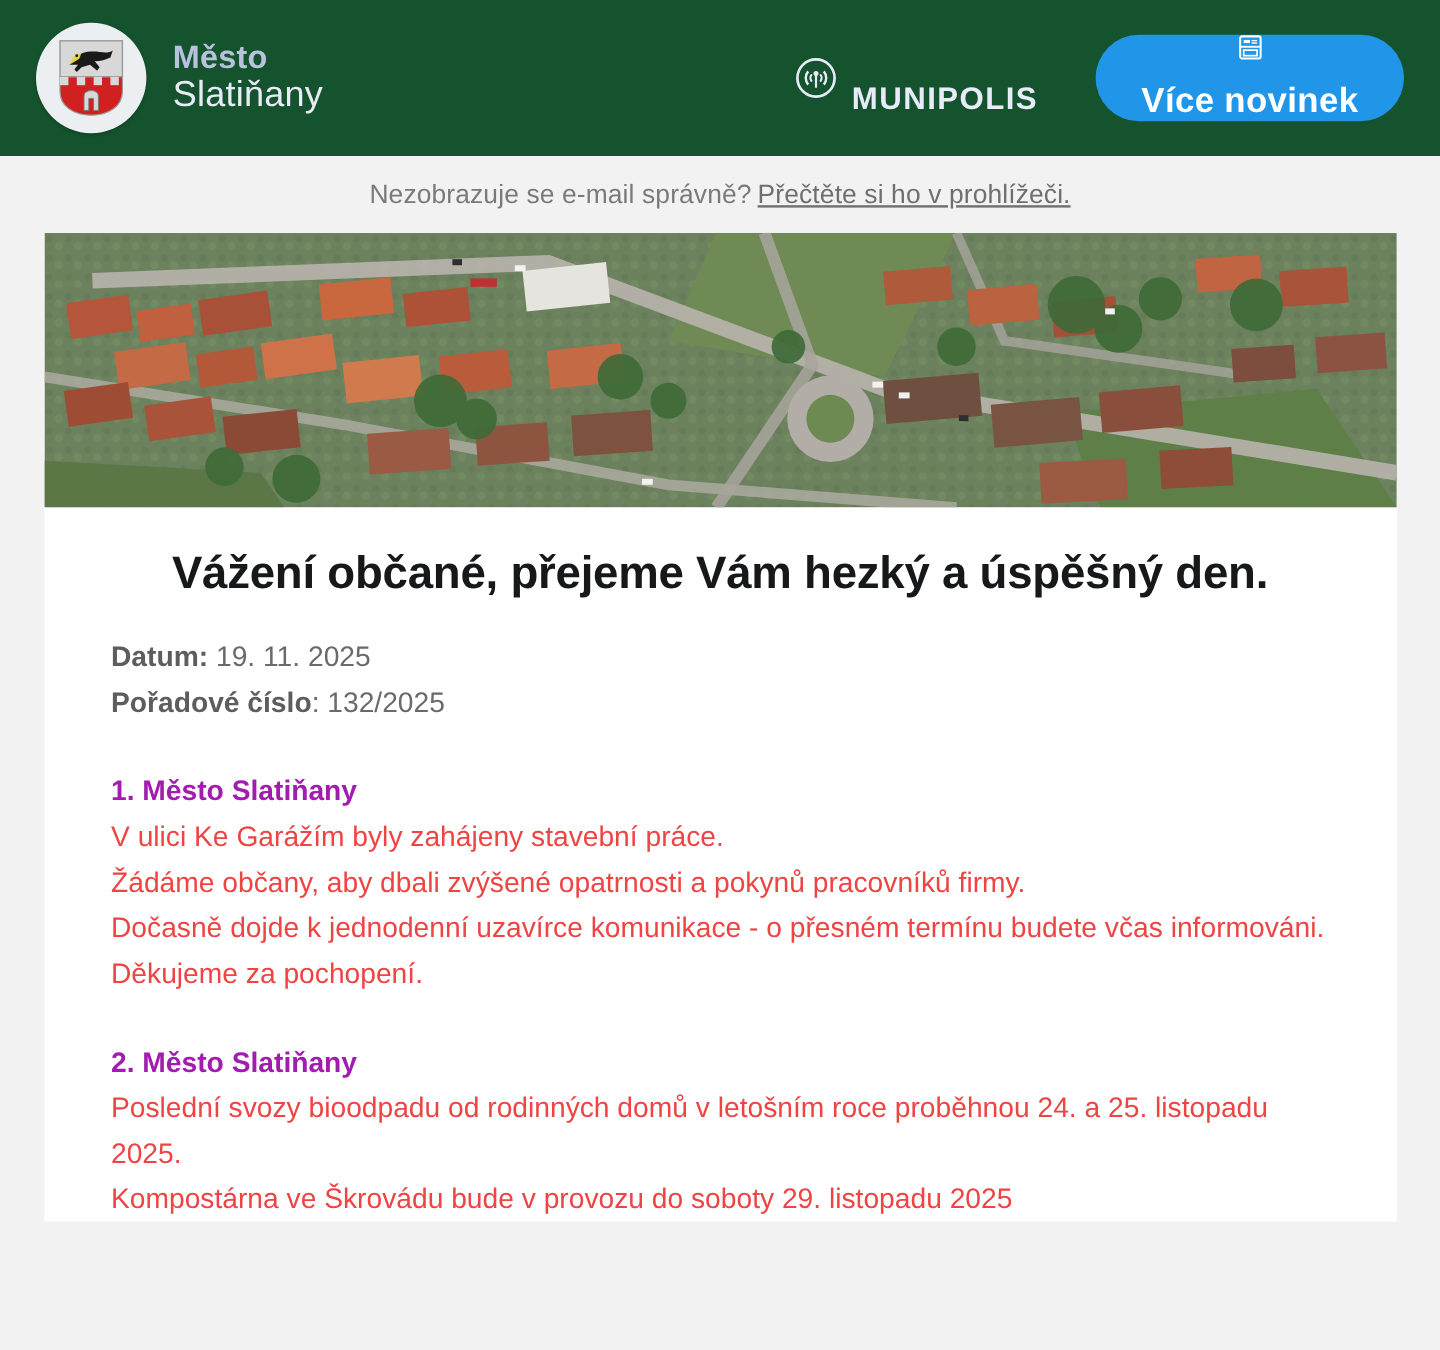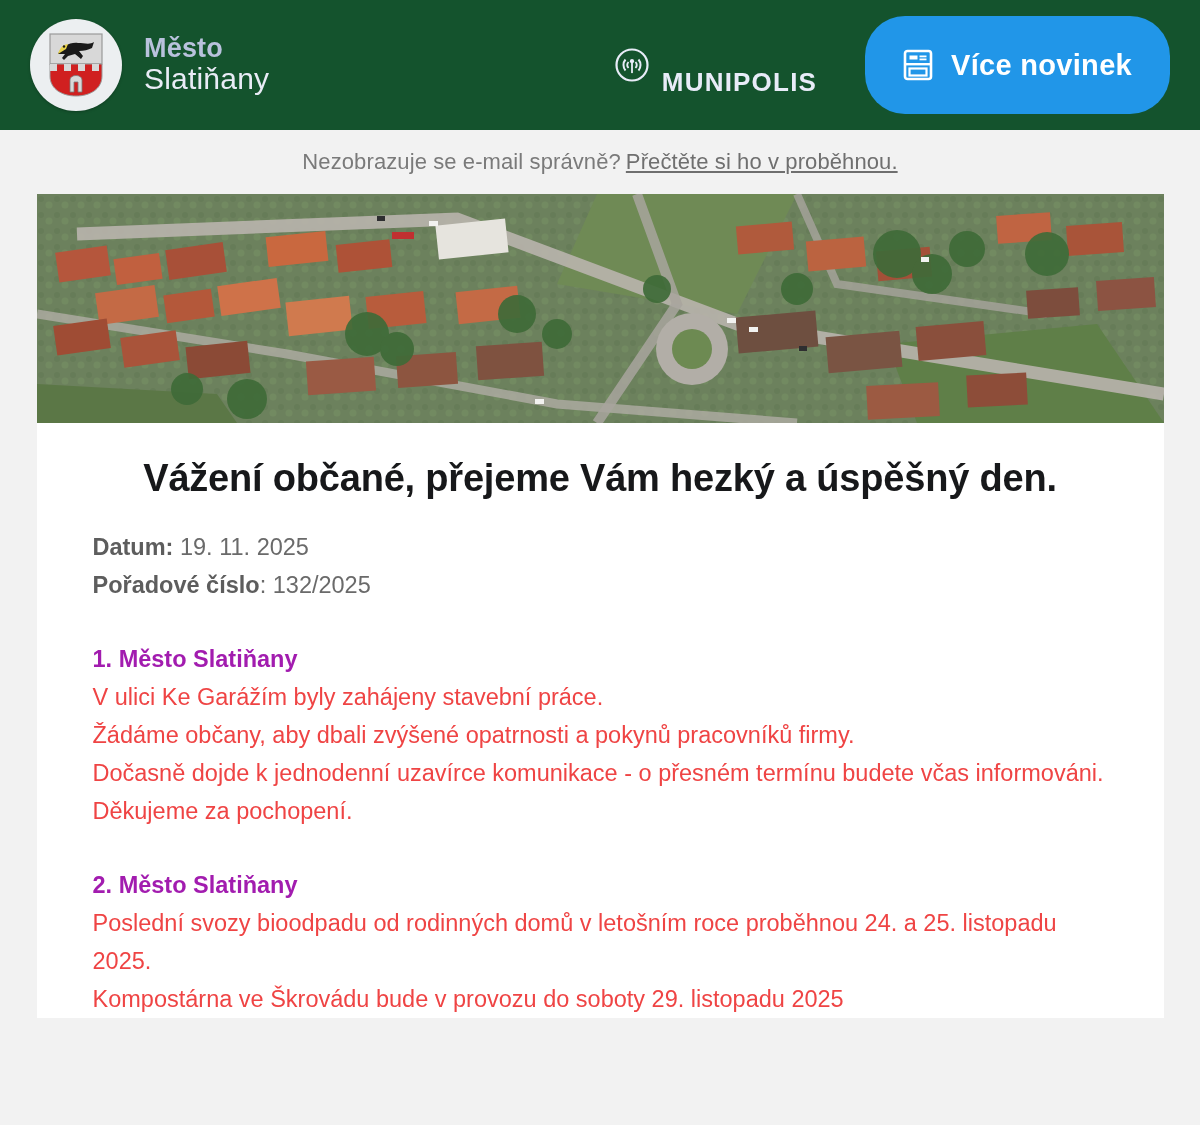--- a/index.html
+++ b/index.html
@@ -73,26 +73,27 @@
     color: #e8ecf8;
     font-size: 26px;
     font-weight: bold;
     letter-spacing: 1.2px;
     margin-top: 35px;
   }
   .more-btn {
     background: #2196e8;
     border: none;
     border-radius: 40px;
-    height: 98px;
+    height: 72px;
     padding: 0 38px;
     display: flex;
     align-items: center;
     gap: 18px;
     cursor: pointer;
+    flex-direction: column;
   }
   .more-btn-label {
     color: #ffffff;
     font-size: 29px;
     font-weight: bold;
     letter-spacing: .3px;
     white-space: nowrap;
   }
 
   
@@ -216,21 +217,21 @@
         <rect x="6.5" y="19.5" width="17" height="7" fill="none" stroke="#ffffff" stroke-width="2.2"></rect>
       </svg>
       <span class="more-btn-label">Více novinek</span>
     </button>
 
   </div>
 </div>
 
 <div class="notice">
   <span>Nezobrazuje se e-mail správně?</span>
-  <a href="#">Přečtěte si ho v proběhnou.</a>
+  <a href="#">Přečtěte si ho v prohlížeči.</a>
 </div>
 
 <div class="card">
 
   <div class="hero">
     <svg width="1127" height="229" viewBox="0 0 1127 229" preserveAspectRatio="none" aria-hidden="true">
       <defs>
         <linearGradient id="gsky" x1="0" y1="0" x2="1" y2="1">
           <stop offset="0%" stop-color="#8e9488"></stop>
           <stop offset="100%" stop-color="#6f7a66"></stop>

